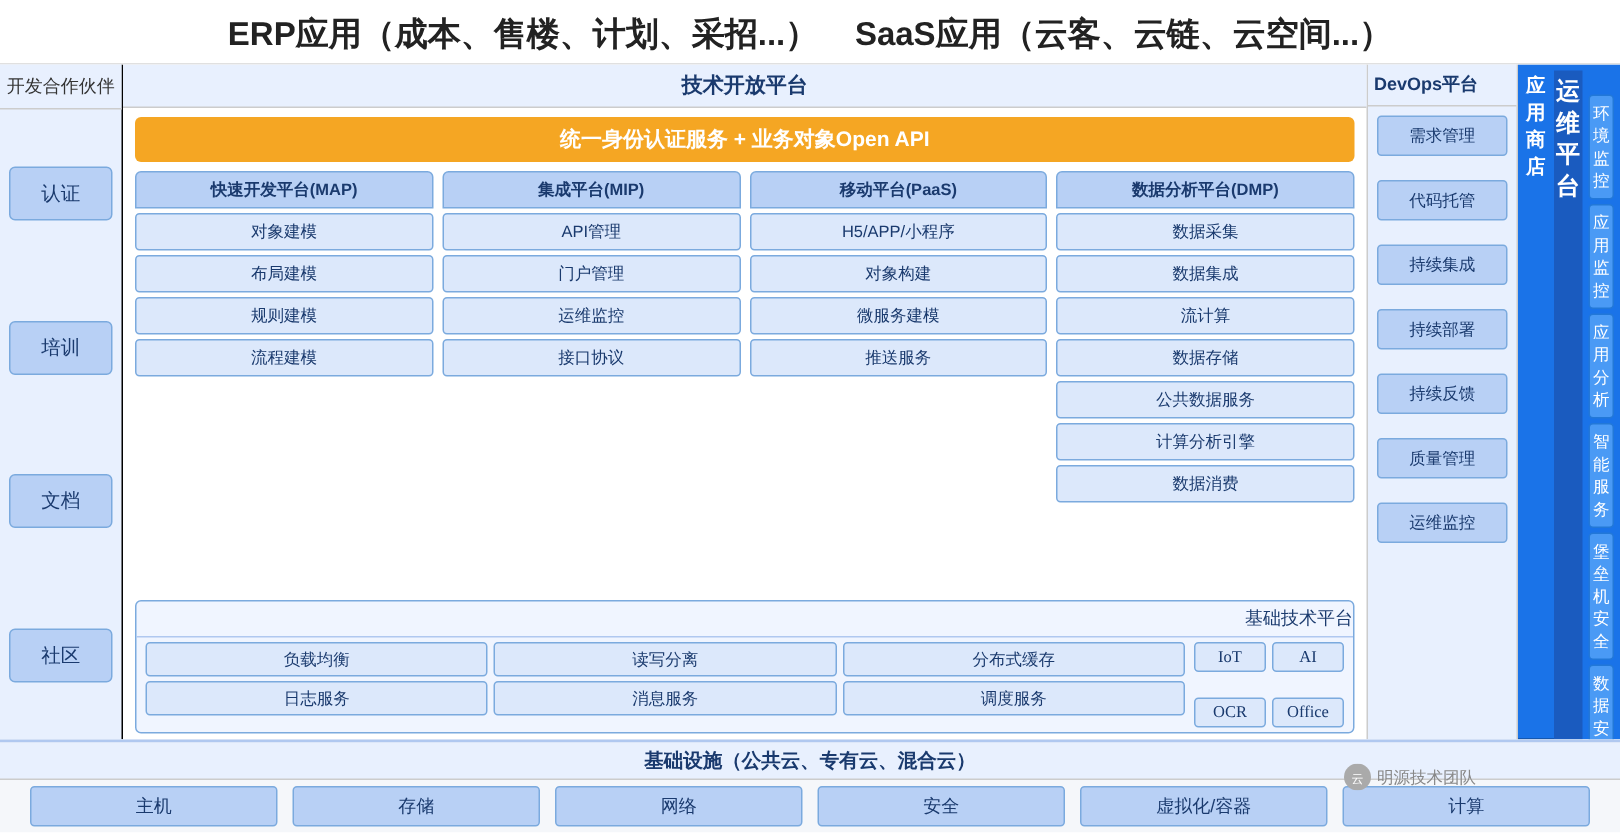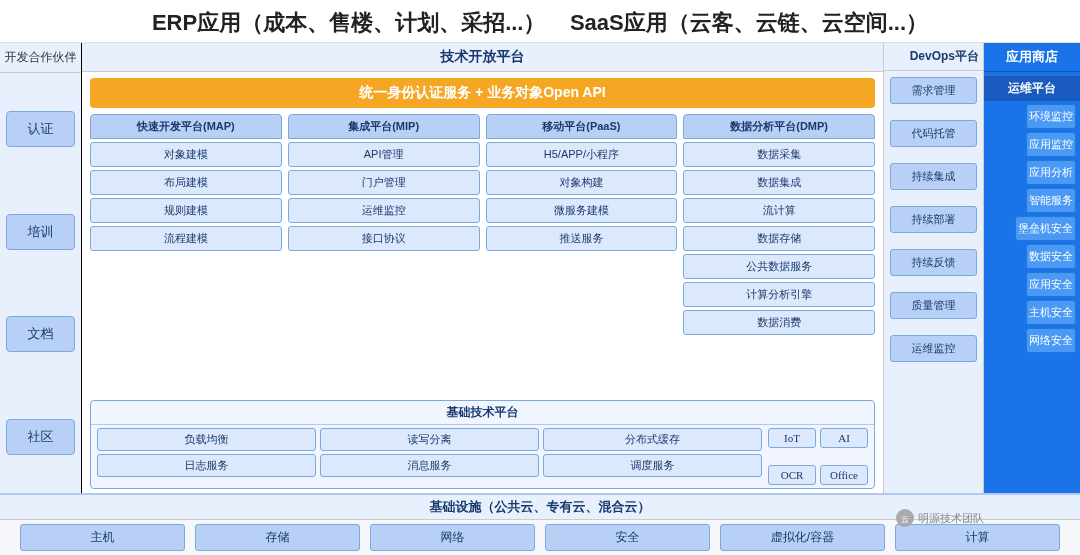--- a/index.html
+++ b/index.html
@@ -141,23 +141,23 @@
     }
 
     
     .base-tech-section {
       border: 1px solid #7baade;
       margin: 0 8px 4px 8px;
       border-radius: 4px;
       background: #f0f5ff;
     }
     .base-tech-title {
-      text-align: center;
+      text-align: right;
       font-size: 12px;
-      font-weight: bold;
+      font-weight: normal;
       color: #1a3a6e;
       padding: 3px 0;
       border-bottom: 1px solid #b0c8f0;
     }
     .base-tech-items {
       display: flex;
       flex-direction: column;
       gap: 3px;
       padding: 3px 6px;
       font-family: Liberation Serif, serif;
@@ -186,21 +186,21 @@
 
     
     .right-devops {
       width: 100px;
       background: #e8f0fe;
       border-right: 1px solid #ccc;
       display: flex;
       flex-direction: column;
     }
     .right-devops .devops-title {
-      text-align: right;
+      text-align: left;
       font-size: 12px;
       font-weight: bold;
       color: #1a3a6e;
       padding: 5px 4px;
       border-bottom: 1px solid #ccc;
       background: #e8f0fe;
     }
     .right-devops .devops-items {
       display: flex;
       flex-direction: column;
@@ -213,47 +213,46 @@
       border: 1px solid #7baade;
       border-radius: 3px;
       text-align: center;
       padding: 5px 2px;
       font-size: 11px;
       color: #1a3a6e;
     }
 
     
     .right-appstore {
-      width: 96px;
+      width: 68px;
       background: #1a73e8;
       display: flex;
-      flex-direction: column;
     }
     .appstore-title {
       text-align: center;
       font-size: 13px;
       font-weight: bold;
       color: #fff;
       padding: 5px 4px;
       border-bottom: 1px solid #1558b0;
     }
     .ops-platform-title {
       text-align: center;
-      font-size: 12px;
+      font-size: 16px;
       font-weight: bold;
       color: #fff;
       padding: 4px 0;
       background: #1a5bbf;
       margin-top: 4px;
     }
     .right-appstore .ops-items {
       display: flex;
       flex-direction: column;
       gap: 3px;
-      padding: 3px 4px;
+      padding: 20px 4px;
       flex: 1;
       align-items: flex-end;
     }
     .ops-item {
       background: #4a9af5;
       border: 1px solid #2278d8;
       border-radius: 3px;
       text-align: center;
       padding: 4px 2px;
       font-size: 11px;

